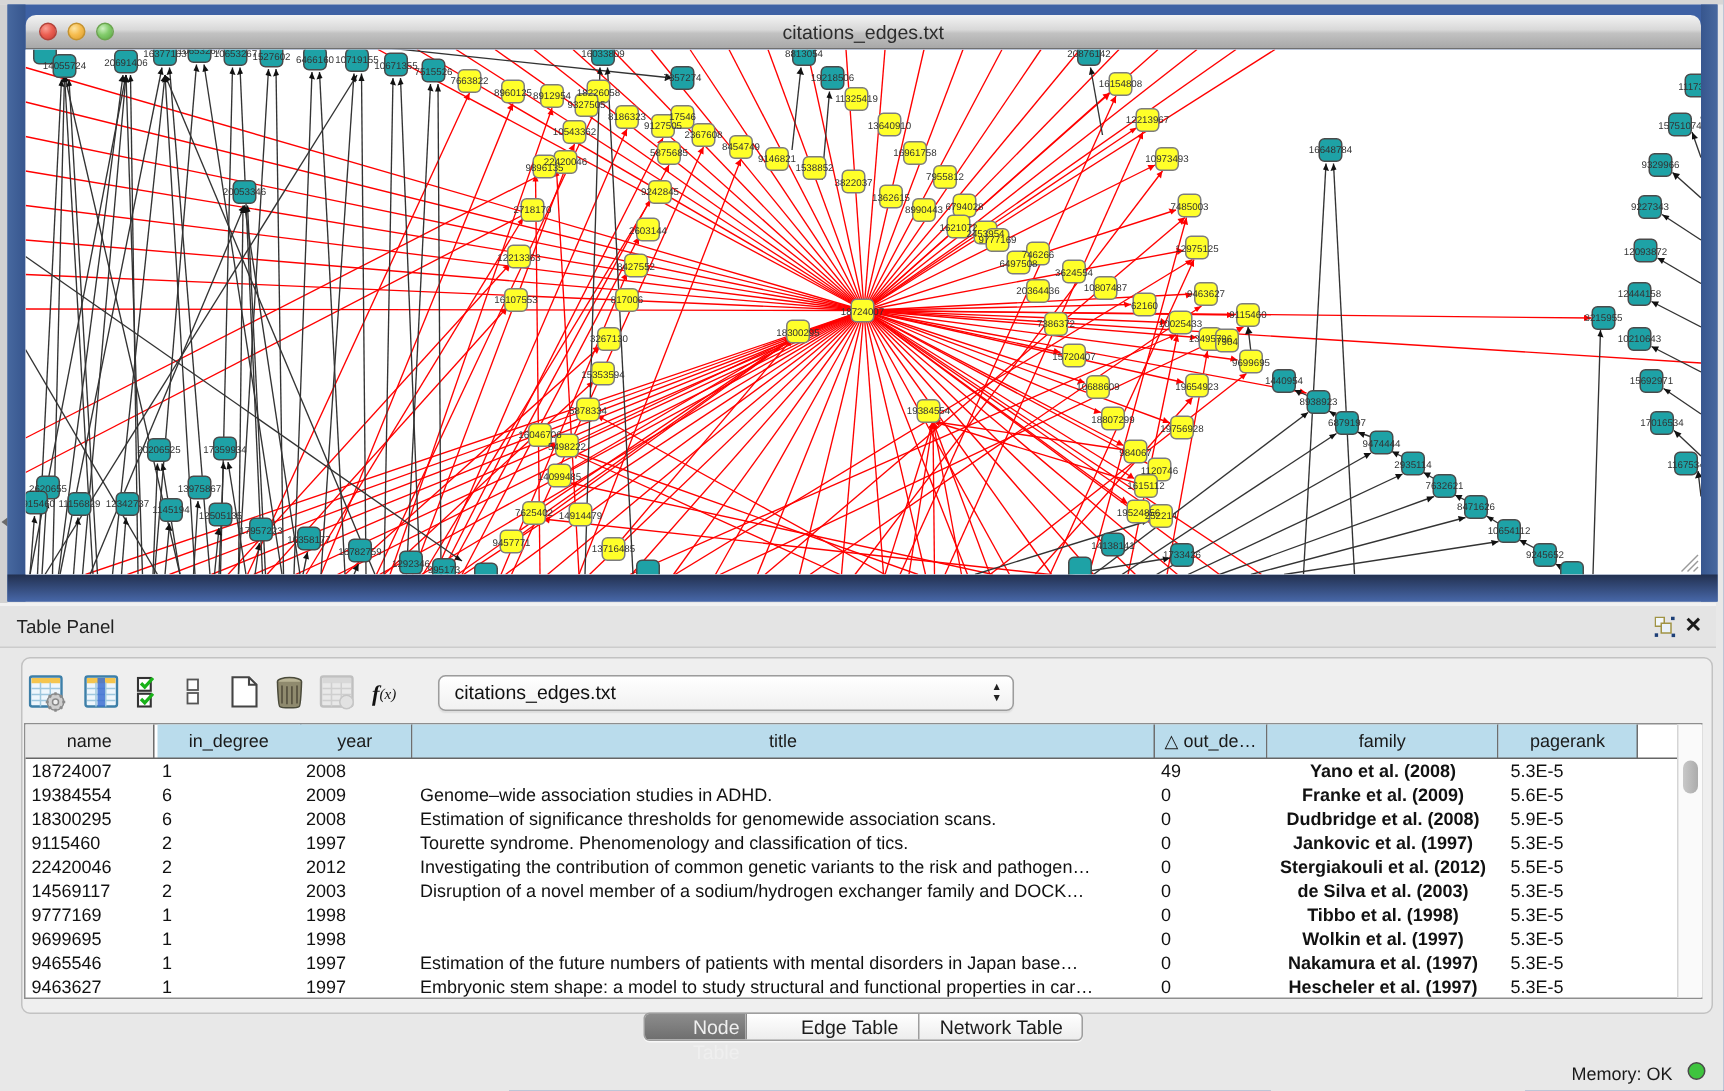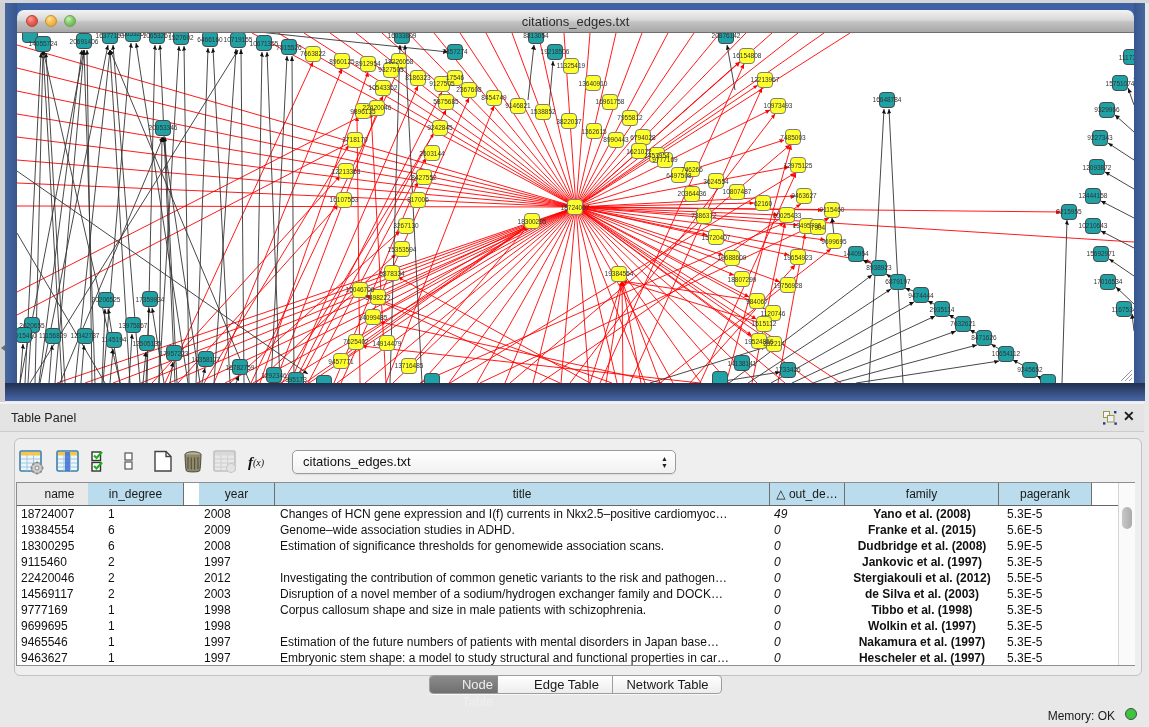--- a/index.html
+++ b/index.html
@@ -24,21 +24,21 @@
 #tbl { position:absolute; left:16px; top:482px; width:1119px; height:184px; background:#fff; border:1px solid #8e8e8e; }
 .hdr { position:absolute; top:483px; height:23px; font-size:12px; color:#1a1a1a; text-align:center; line-height:23px; background:#badcec; border-right:1px solid #6e6e6e; }
 .hdr.gray { background:#e9e9e9; border-right:1px solid #6e6e6e; }
 #hdrline { position:absolute; left:17px; top:505px; width:1117px; height:1px; background:#666; }
 .trow { position:absolute; left:17px; width:1100px; height:16px; font-size:12px; color:#111; }
 .trow span { position:absolute; top:1px; white-space:nowrap; overflow:hidden; }
 .c1 { left:4px; width:84px; }
 .c2 { left:91px; width:92px; }
 .c3 { left:187px; width:72px; }
 .c4 { left:263px; width:492px; }
-.c5 { left:757px; width:72px;font-style:italic; }
+.c5 { left:757px; width:72px; }
 .c6 { left:828px; width:154px; text-align:center;font-weight:bold; }
 .c7 { left:990px; width:90px; }
 #vscroll { position:absolute; left:1118px; top:483px; width:17px; height:182px; background:#fafafa; border-left:1px solid #d5d5d5; }
 #vthumb { position:absolute; left:3px; top:24px; width:10px; height:22px; background:linear-gradient(90deg,#c8c8c8,#ababab); border-radius:5px; }
 #segs { position:absolute; left:429px; top:675px; width:293px; height:19px; border:1px solid #9e9e9e; border-radius:4px; background:linear-gradient(180deg,#ffffff,#ededed); font-size:13px; color:#1a1a1a; box-shadow:0 1px 0 rgba(255,255,255,.7); }
 #segs .seg { position:absolute; top:0; height:17px; line-height:17px; text-align:center; }
 #seg1 { left:0; width:68px; background:linear-gradient(180deg,#8c8c8c,#6f6f6f); color:#efefef; border-radius:3px 0 0 3px; border-right:1px solid #8a8a8a;padding-left:28px; }
 #seg2 { left:91px; width:92px; border-right:1px solid #9e9e9e; }
 #seg3 { left:184px; width:107px; }
 #mem { position:absolute; right:34px; top:709px; font-size:12px; color:#1a1a1a; }
@@ -804,58 +804,58 @@
   </g>
 
   <g transform="translate(229,0)" fill="#111" font-family="Liberation Serif,serif">
     <text x="0" y="17" font-size="15" font-style="italic" font-weight="bold">f</text>
     <text x="5" y="16" font-size="10" font-style="italic">(x)</text>
   </g>
 </svg>
 <div id="dropdown">citations_edges.txt<span class="arr">▲<br>▼</span></div>
 <div id="tbl"></div>
 <div class="hdr gray" style="left:17px;width:86px;">name</div>
-<div class="hdr" style="left:88px;width:96px;">in_degree</div>
+<div class="hdr" style="left:105px;width:96px;">in_degree</div>
 <div class="hdr" style="left:199px;width:76px;">year</div>
 <div class="hdr" style="left:275px;width:495px;">title</div>
 <div class="hdr" style="left:770px;width:75px;">△ out_de…</div>
 <div class="hdr" style="left:845px;width:154px;">family</div>
 <div class="hdr" style="left:999px;width:93px;">pagerank</div>
 <div id="hdrline"></div>
 <div class="trow" style="top:506px">
 <span class="c1">18724007</span>
     <span class="c2">1</span>
     <span class="c3">2008</span>
-    <span class="c4">Changes of HCN gene expression and I(f) currents in Nkx2.5–positive cardiomyoc…</span>
     <span class="c5">49</span>
     <span class="c6">Yano et al. (2008)</span>
     <span class="c7">5.3E-5</span>
   </div>
 <div class="trow" style="top:522px">
 <span class="c1">19384554</span>
     <span class="c2">6</span>
     <span class="c3">2009</span>
     <span class="c4">Genome–wide association studies in ADHD.</span>
     <span class="c5">0</span>
-    <span class="c6">Franke et al. (2015)</span>
+    <span class="c6">Franke et al. (2009)</span>
     <span class="c7">5.6E-5</span>
   </div>
 <div class="trow" style="top:538px">
 <span class="c1">18300295</span>
     <span class="c2">6</span>
     <span class="c3">2008</span>
     <span class="c4">Estimation of significance thresholds for genomewide association scans.</span>
     <span class="c5">0</span>
     <span class="c6">Dudbridge et al. (2008)</span>
     <span class="c7">5.9E-5</span>
   </div>
 <div class="trow" style="top:554px">
 <span class="c1">9115460</span>
     <span class="c2">2</span>
     <span class="c3">1997</span>
+    <span class="c4">Tourette syndrome. Phenomenology and classification of tics.</span>
     <span class="c5">0</span>
     <span class="c6">Jankovic et al. (1997)</span>
     <span class="c7">5.3E-5</span>
   </div>
 <div class="trow" style="top:570px">
 <span class="c1">22420046</span>
     <span class="c2">2</span>
     <span class="c3">2012</span>
     <span class="c4">Investigating the contribution of common genetic variants to the risk and pathogen…</span>
     <span class="c5">0</span>
@@ -868,21 +868,20 @@
     <span class="c3">2003</span>
     <span class="c4">Disruption of a novel member of a sodium/hydrogen exchanger family and DOCK…</span>
     <span class="c5">0</span>
     <span class="c6">de Silva et al. (2003)</span>
     <span class="c7">5.3E-5</span>
   </div>
 <div class="trow" style="top:602px">
 <span class="c1">9777169</span>
     <span class="c2">1</span>
     <span class="c3">1998</span>
-    <span class="c4">Corpus callosum shape and size in male patients with schizophrenia.</span>
     <span class="c5">0</span>
     <span class="c6">Tibbo et al. (1998)</span>
     <span class="c7">5.3E-5</span>
   </div>
 <div class="trow" style="top:618px">
 <span class="c1">9699695</span>
     <span class="c2">1</span>
     <span class="c3">1998</span>
     <span class="c5">0</span>
     <span class="c6">Wolkin et al. (1997)</span>

